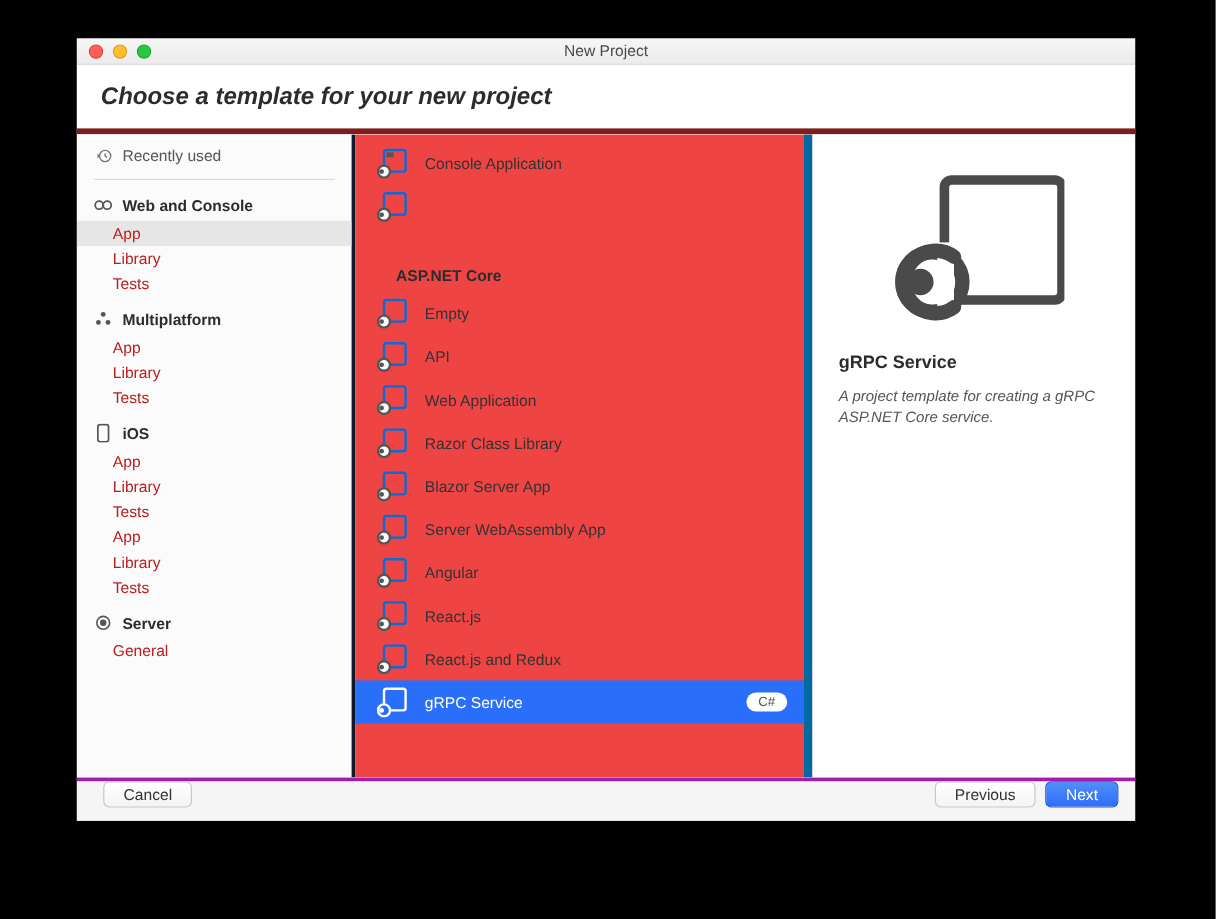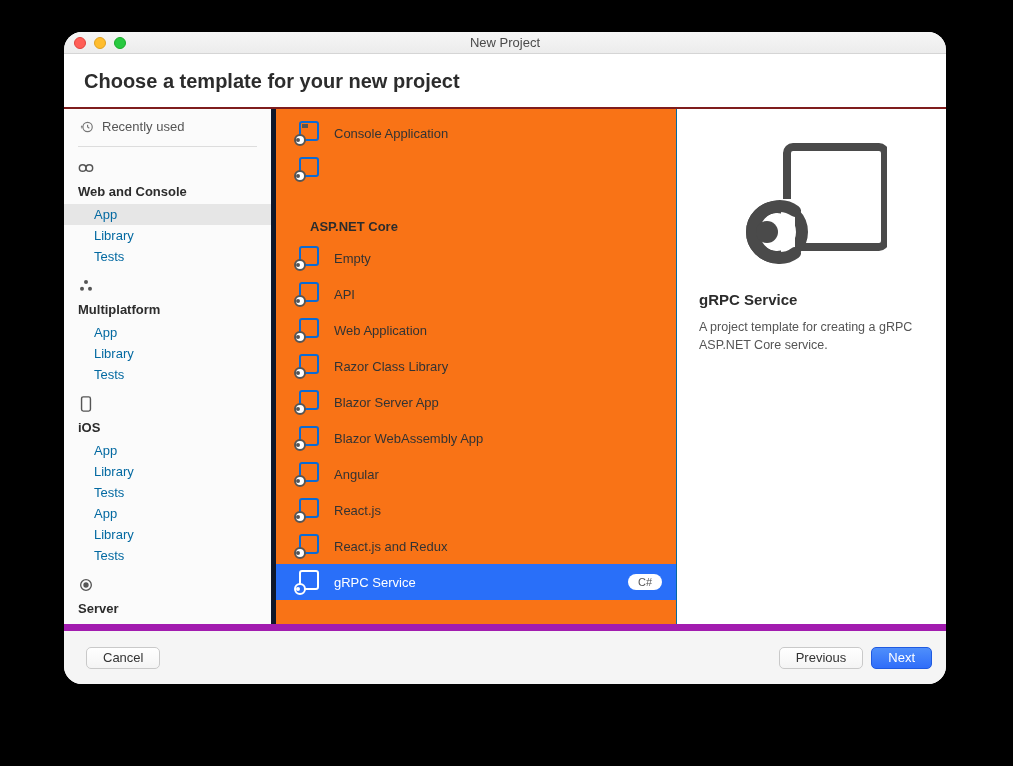--- a/index.html
+++ b/index.html
@@ -12,21 +12,21 @@
   height: 766px;
   position: relative;
 }
 .window {
   position: absolute;
   left: 64px;
   top: 32px;
   width: 882px;
   height: 652px;
   background: #fff;
-  border-radius: 18px;
+  border-radius: 0;
   overflow: hidden;
   box-shadow: 0 20px 60px rgba(0,0,0,0.5);
   display: flex;
   flex-direction: column;
 }
 .titlebar {
   height: 22px;
   background: linear-gradient(#f6f6f6, #ececec);
   border-bottom: 1px solid #d5d5d5;
   display: flex;
@@ -42,34 +42,35 @@
 .title {
   position: absolute;
   left: 0; right: 0;
   text-align: center;
   font-size: 13px;
   color: #4a4a4a;
   pointer-events: none;
 }
 .header {
   padding: 16px 16px 14px 20px;
-  border-bottom: 2px solid #7f1d1d;
+  border-bottom: 5px solid #7f1d1d;
   background: #fff;
+  font-style: italic;
 }
 .header h1 { font-size: 20px; font-weight: 600; color: #2c2c2c; }
 .body {
   flex: 1 1 auto;
   display: flex;
   overflow: hidden;
   background: #fbfbfb;
 }
 .sidebar {
-  width: 212px;
+  width: 232px;
   background: #fbfbfb;
-  border-right: 5px solid #0f172a;
+  border-right: 3px solid #0f172a;
   overflow-y: auto;
   padding-bottom: 10px;
 }
 .side-row {
   display: flex;
   align-items: center;
   gap: 8px;
   padding: 4px 12px 4px 16px;
   font-size: 13px;
   color: #333;
@@ -78,41 +79,40 @@
 }
 .side-row.recently { padding-top: 10px; padding-bottom: 8px; color: #555; }
 .side-row .icon { width: 14px; height: 14px; display: flex; align-items: center; justify-content: center; }
 .side-sep {
   height: 1px;
   background: #ddd;
   margin: 4px 14px 8px 14px;
 }
 .side-cat {
   display: flex;
-  align-items: flex-start;
+  align-items: center;
   gap: 8px;
   padding: 5px 12px 5px 14px;
   font-weight: 600;
   font-size: 13px;
   color: #2c2c2c;
   margin-top: 6px;
-  flex-direction: column;
 }
 .side-cat .icon { width: 16px; height: 16px; display: flex; align-items: center; justify-content: center; }
 .side-item {
   padding: 3px 12px 3px 30px;
   font-size: 13px;
-  color: #0369a1;
+  color: #b91c1c;
   cursor: default;
 }
 .side-item.selected { background: #e6e6e6; }
 .center {
   flex: 1 1 auto;
-  background: #f97316;
-  border-right: 1px solid #0369a1;
+  background: #ef4444;
+  border-right: 7px solid #0369a1;
   overflow-y: auto;
   padding-bottom: 8px;
 }
 .tpl-section-title {
   font-weight: 700;
   font-size: 13px;
   color: #2c2c2c;
   padding: 8px 20px 6px 34px;
   margin-top: 24px;
 }
@@ -142,28 +142,27 @@
   padding: 18px 22px;
   overflow-y: auto;
 }
 .preview-illus {
   width: 150px;
   height: 130px;
   margin: 10px auto 24px auto;
   position: relative;
 }
 .preview-title { font-size: 15px; font-weight: 600; margin-bottom: 10px; color: #2c2c2c; }
-.preview-desc { font-size: 12.5px; color: #555; line-height: 1.45; }
+.preview-desc { font-size: 12.5px; color: #555; line-height: 1.45; font-style: italic; }
 .footer {
-  height: 60px;
+  height: 36px;
   flex: 0 0 auto;
   background: #f5f5f5;
-  border-top: 7px solid #a21caf;
-  display: flex;
-  align-items: center;
+  border-top: 3px solid #a21caf;
+  display: flex;
   padding: 0 14px;
 }
 .btn {
   height: 22px;
   padding: 0 16px;
   font-size: 13px;
   border-radius: 5px;
   border: 1px solid #c9c9c9;
   background: linear-gradient(#ffffff, #f4f4f4);
   color: #333;
@@ -345,21 +344,21 @@
         <span class="tlabel">Blazor Server App</span>
       </div>
       <div class="tpl-row">
         <span class="ticon">
             <svg width="26" height="26" viewBox="0 0 26 26">
               <rect x="6" y="2" width="18" height="18" rx="2" fill="none" stroke="#0a6bd6" stroke-width="2"></rect>
               <circle cx="6" cy="20" r="5" fill="#fff" stroke="#555" stroke-width="2"></circle>
               <circle cx="4" cy="20" r="2" fill="#555"></circle>
             </svg>
           </span>
-        <span class="tlabel">Blazor WebAssembly App</span>
+        <span class="tlabel">Server WebAssembly App</span>
       </div>
       <div class="tpl-row">
         <span class="ticon">
             <svg width="26" height="26" viewBox="0 0 26 26">
               <rect x="6" y="2" width="18" height="18" rx="2" fill="none" stroke="#0a6bd6" stroke-width="2"></rect>
               <circle cx="6" cy="20" r="5" fill="#fff" stroke="#555" stroke-width="2"></circle>
               <circle cx="4" cy="20" r="2" fill="#555"></circle>
             </svg>
           </span>
         <span class="tlabel">Angular</span>

